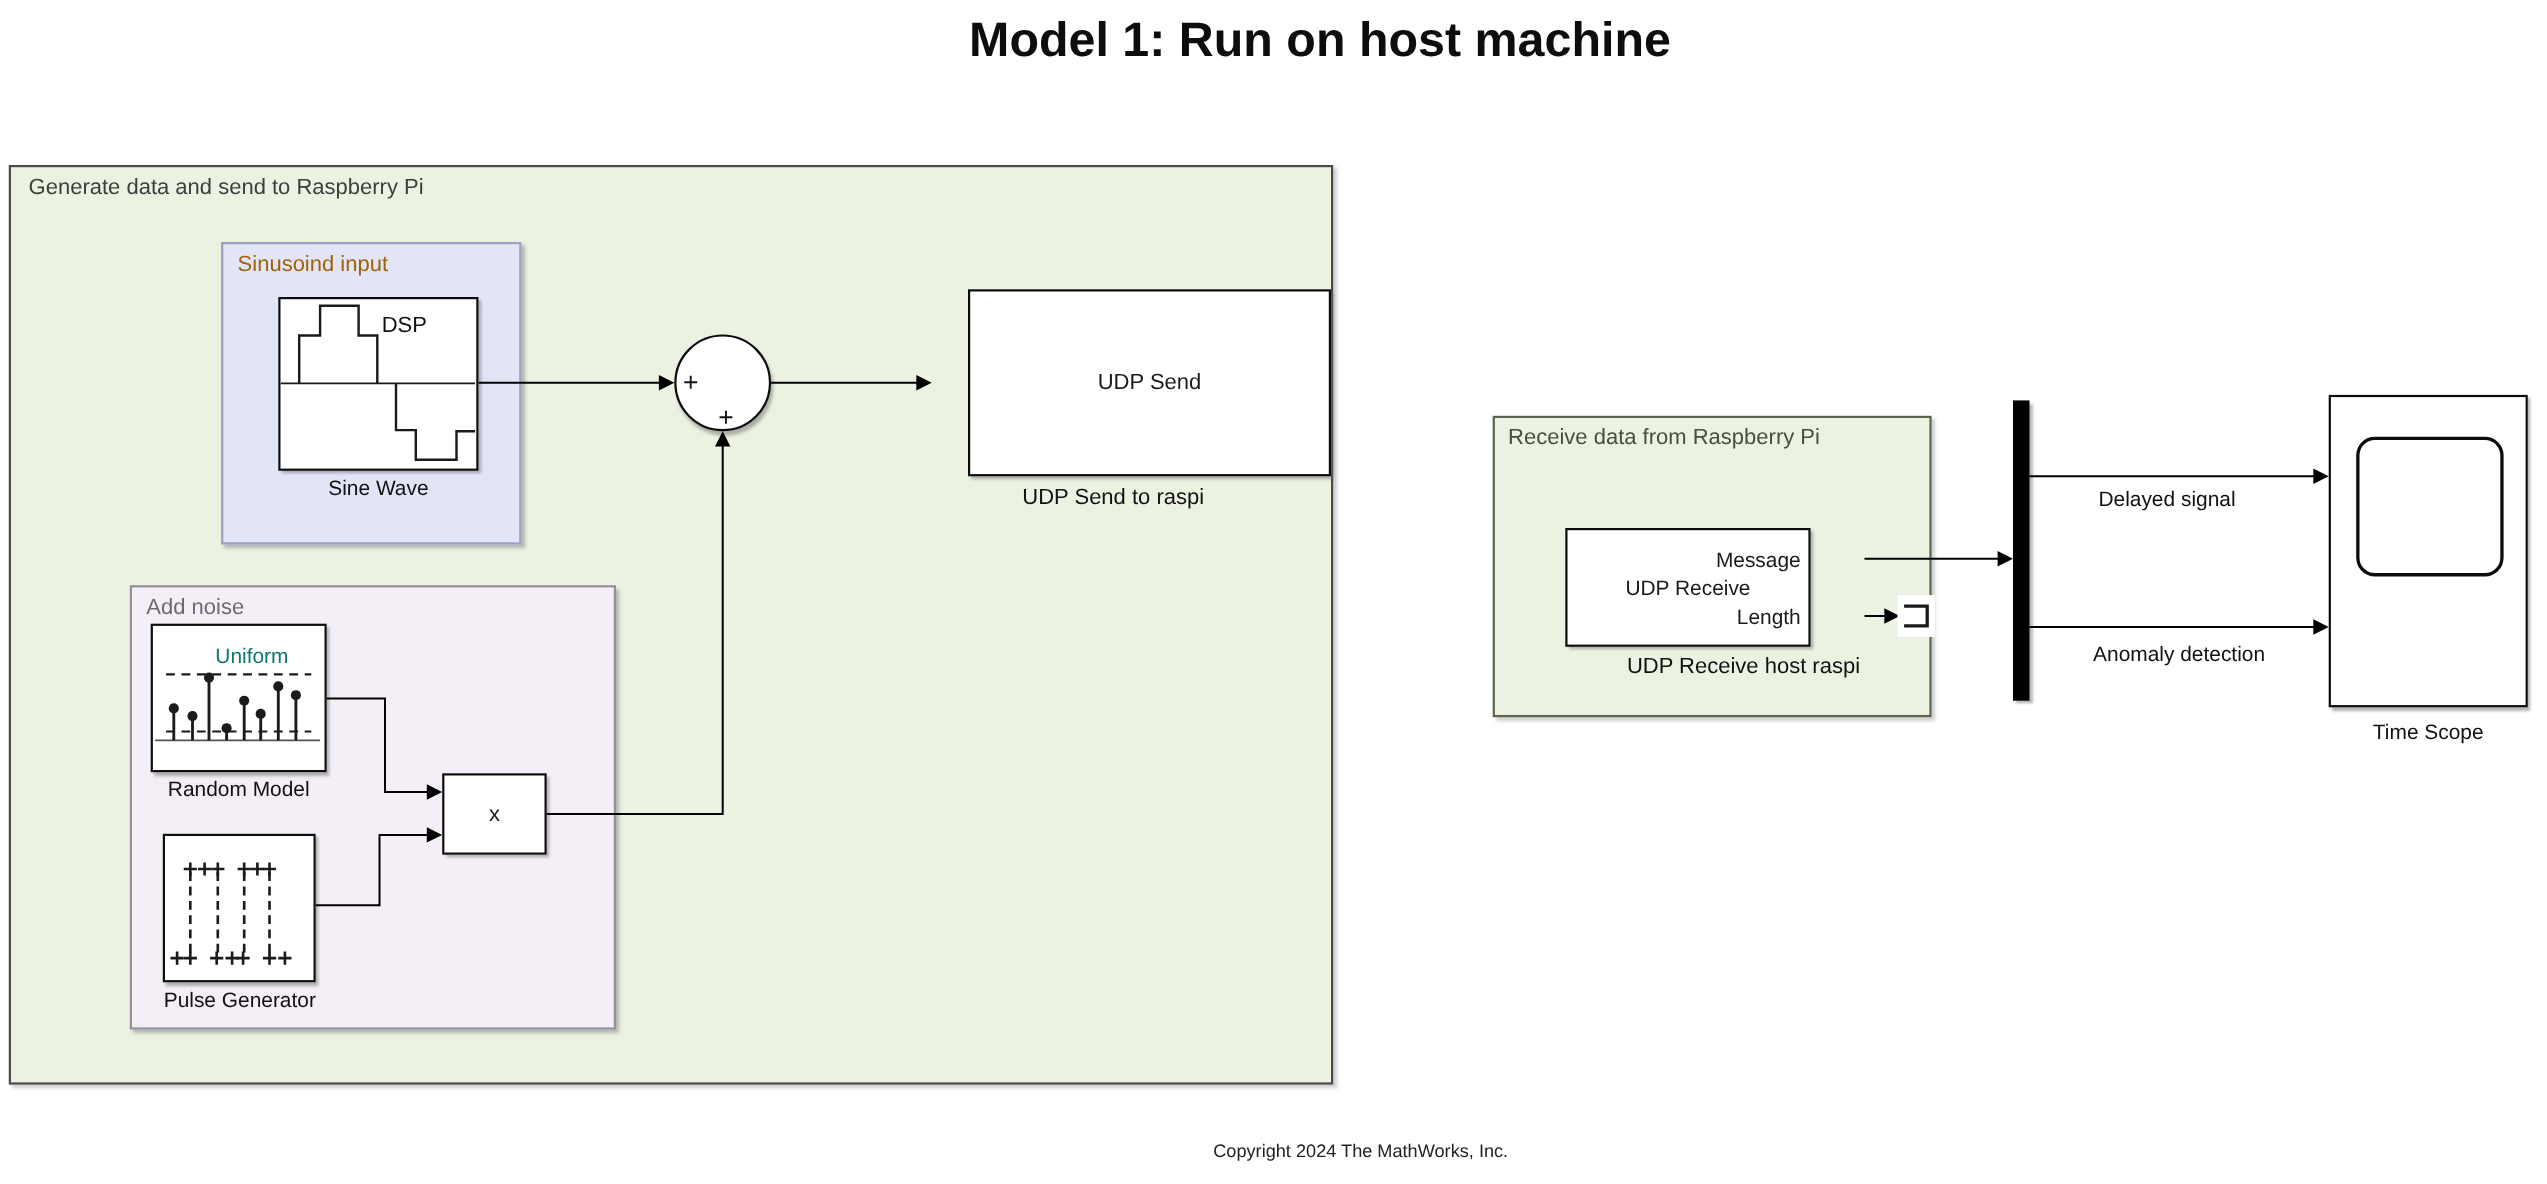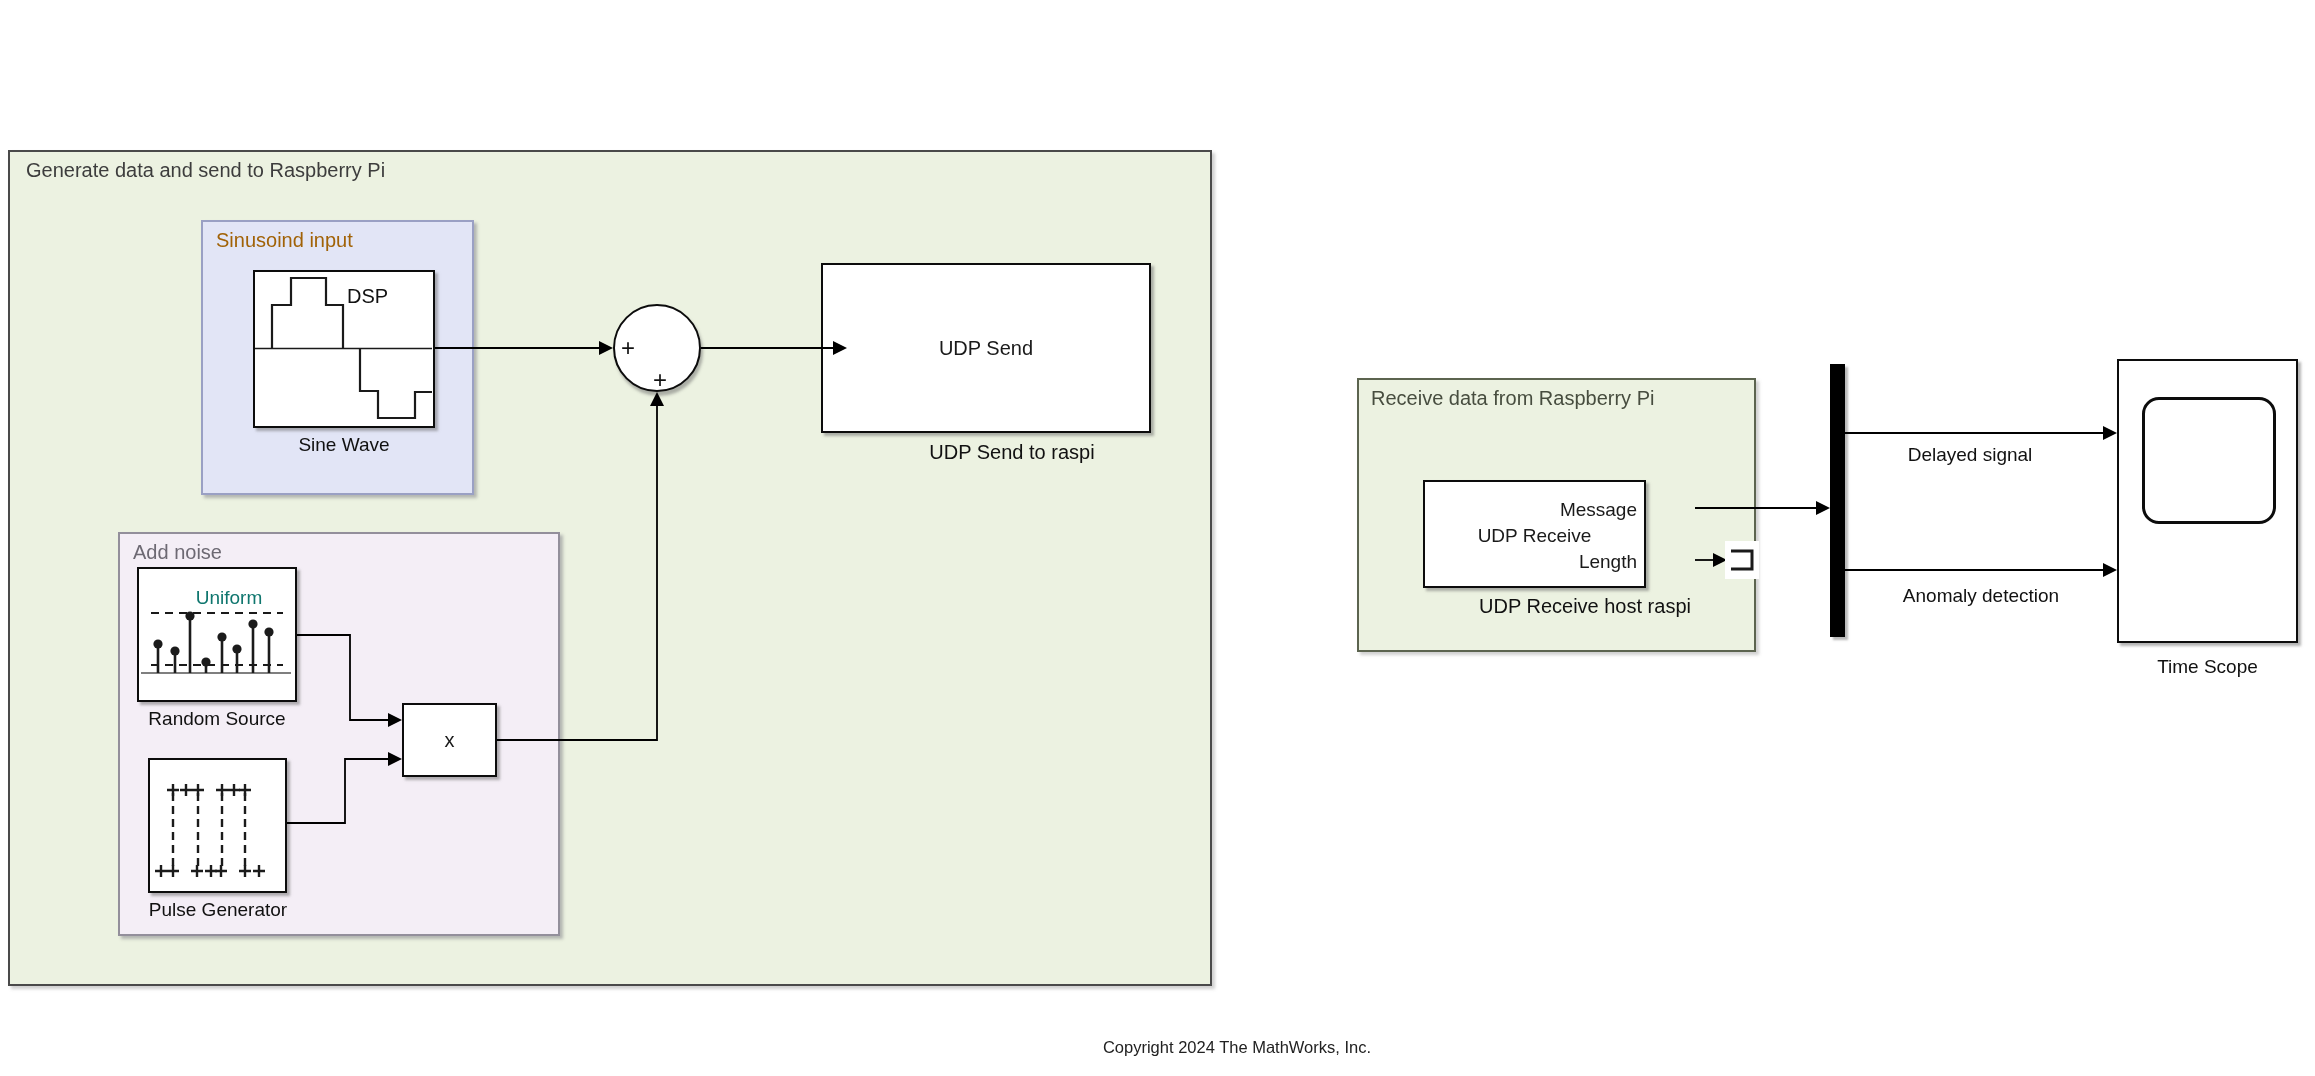--- a/index.html
+++ b/index.html
@@ -41,21 +41,21 @@
   #random-uniform{position:absolute;left:0;top:18px;width:100%;text-align:center;font-size:19px;color:#0f766e;padding-left:12px;}
   #label-random{left:117px;top:708px;width:200px;}
   #block-pulse{left:148px;top:758px;width:139px;height:135px;}
   #label-pulse{left:108px;top:899px;width:220px;}
   #block-product{left:402px;top:703px;width:95px;height:74px;display:flex;align-items:center;justify-content:center;font-size:20px;}
   #block-sum{left:613px;top:304px;width:88px;height:88px;border-radius:50%;
     box-shadow:2px 4px 3px rgba(105,105,105,.5);}
   .sum-sign{position:absolute;font-size:24px;font-weight:500;transform:translate(-50%,-50%);color:#111;}
   #sum-plus-left{left:13px;top:42px;}
   #sum-plus-bottom{left:45px;top:74px;}
-  #block-udpsend{left:821px;top:263px;width:330px;height:170px;display:flex;align-items:center;justify-content:center;font-size:20px;}
+  #block-udpsend{left:880px;top:263px;width:330px;height:170px;display:flex;align-items:center;justify-content:center;font-size:20px;}
   #label-udpsend{left:847px;top:441px;width:330px;font-size:20px;}
   #block-udpreceive{left:1423px;top:480px;width:223px;height:108px;font-size:19px;}
   .port-label{position:absolute;right:7px;white-space:nowrap;}
   #udprx-message{top:17px;}
   #udprx-length{top:69px;}
   #udprx-center{position:absolute;left:0;top:43px;width:100%;text-align:center;}
   #label-udpreceive{left:1420px;top:595px;width:330px;font-size:20px;}
   #block-scope{left:2117px;top:359px;width:181px;height:284px;}
   #scope-screen{position:absolute;left:23px;top:36px;width:128px;height:121px;
     border:3px solid #0c0c0c;border-radius:17px;background:#fff;}
@@ -70,20 +70,21 @@
   #wiring{position:absolute;left:0;top:0;width:2315px;height:1076px;z-index:4;pointer-events:none;}
   .wire{stroke:#000;stroke-width:1.8;fill:none;}
   .ahead{fill:#000;stroke:none;}
   .icon-stroke{stroke:#1a1a1a;fill:none;}
 </style>
 </head>
 <body>
 
 <div class="canvas">
 
+  <div class="title">Model 1: Run on host machine</div>
 
   <div class="area" id="area-generate">
     <div class="area-header">Generate data and send to Raspberry Pi</div>
   </div>
   <div class="area" id="area-sinusoid">
     <div class="area-header">Sinusoind input</div>
   </div>
   <div class="area" id="area-noise">
     <div class="area-header">Add noise</div>
   </div>
@@ -143,21 +144,21 @@
           <circle cx="51" cy="47" r="4.6"></circle>
         <circle cx="67" cy="93" r="4.6"></circle>
           <circle cx="83" cy="68" r="4.6"></circle>
           <circle cx="98" cy="80" r="4.6"></circle>
         <circle cx="114" cy="55" r="4.6"></circle>
           <circle cx="130" cy="63" r="4.6"></circle>
       </g>
     </svg>
     <div id="random-uniform">Uniform</div>
   </div>
-  <div class="blabel" id="label-random">Random Source</div>
+  <div class="blabel" id="label-random">Random Model</div>
 
   <div class="block" id="block-pulse">
     <svg width="134" height="130" viewBox="0 0 134 130">
       <g stroke="#1b1b1b" stroke-width="2.4" stroke-dasharray="8 5">
         <path d="M23 33 V110"></path>
           <path d="M48 33 V110"></path>
           <path d="M72 33 V110"></path>
           <path d="M95 33 V110"></path>
       </g>
       <g stroke="#1b1b1b" stroke-width="2.4">

